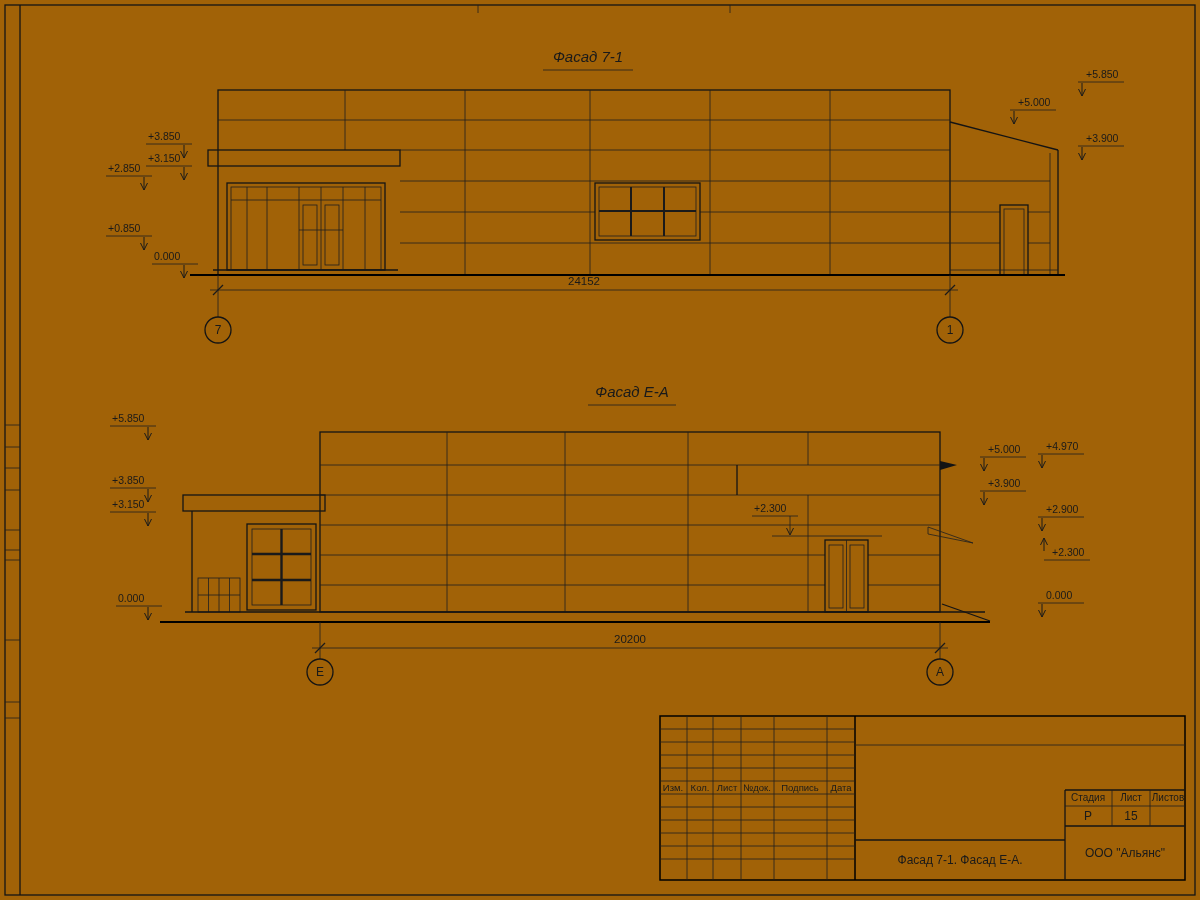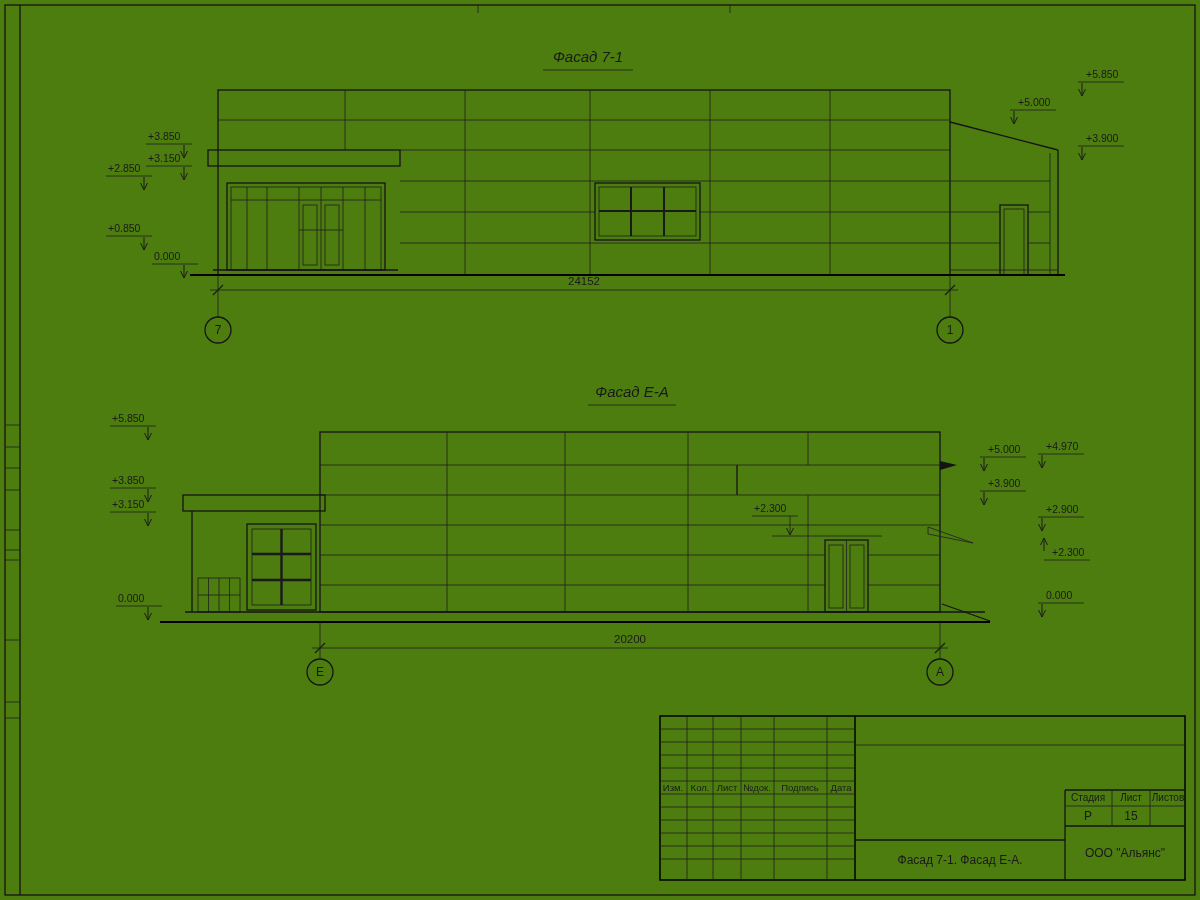--- a/index.html
+++ b/index.html
@@ -1,16 +1,16 @@
 <!DOCTYPE html>
 <html><head>
 <meta charset="utf-8">
 <style>
   html,body{margin:0;padding:0;background:#ffffff;}
-  .sheet{position:relative;width:1200px;height:900px;background:#4d7c0f;}
+  .sheet{position:relative;width:1200px;height:900px;background:#a16207;}
   svg{display:block;}
   text{fill:#1a1a1a;font-family:"Liberation Sans", sans-serif;}
   .s1{stroke:#1f1f1f;stroke-width:0.8;fill:none;}
   .s2{stroke:#141414;stroke-width:1.3;fill:none;}
   .s3{stroke:#000000;stroke-width:2.2;fill:none;}
   .sf{stroke:#000000;stroke-width:1.5;fill:none;}
   .t-title{font-size:15px;font-style:italic;text-anchor:middle;}
   .t-mark{font-size:10.5px;}
   .t-dim{font-size:11.5px;text-anchor:middle;}
   .t-axis{font-size:12px;text-anchor:middle;}

